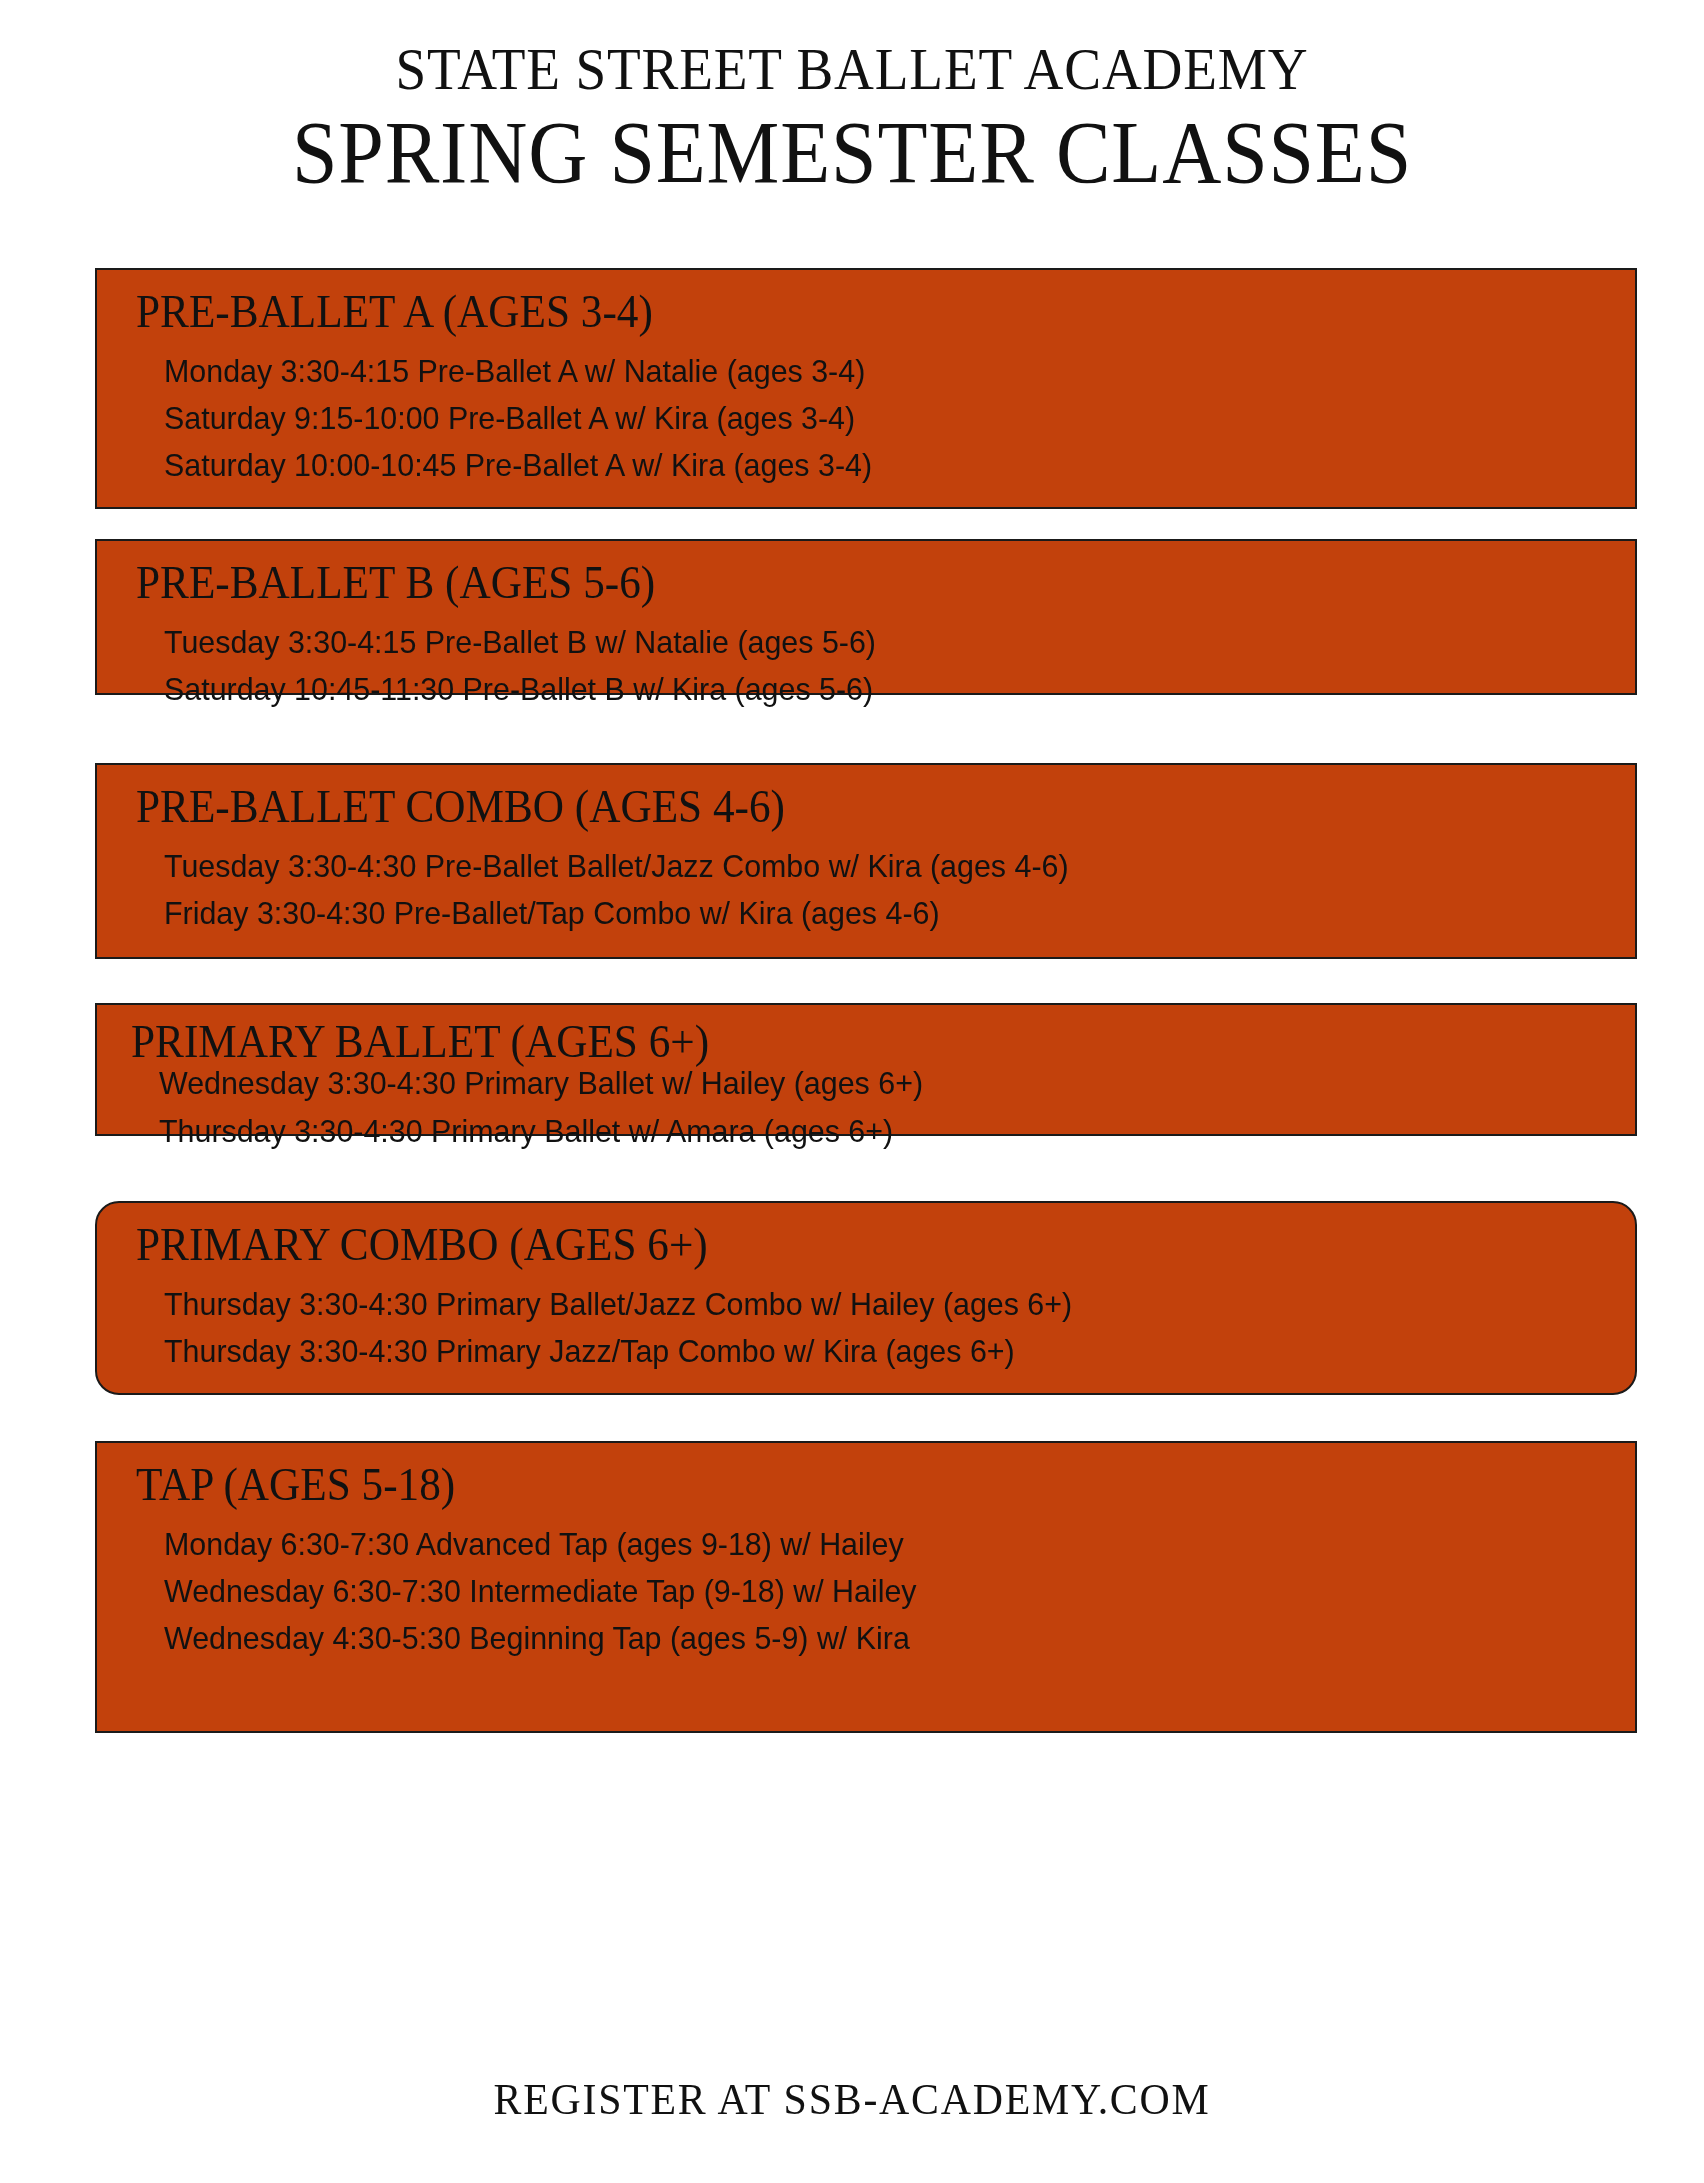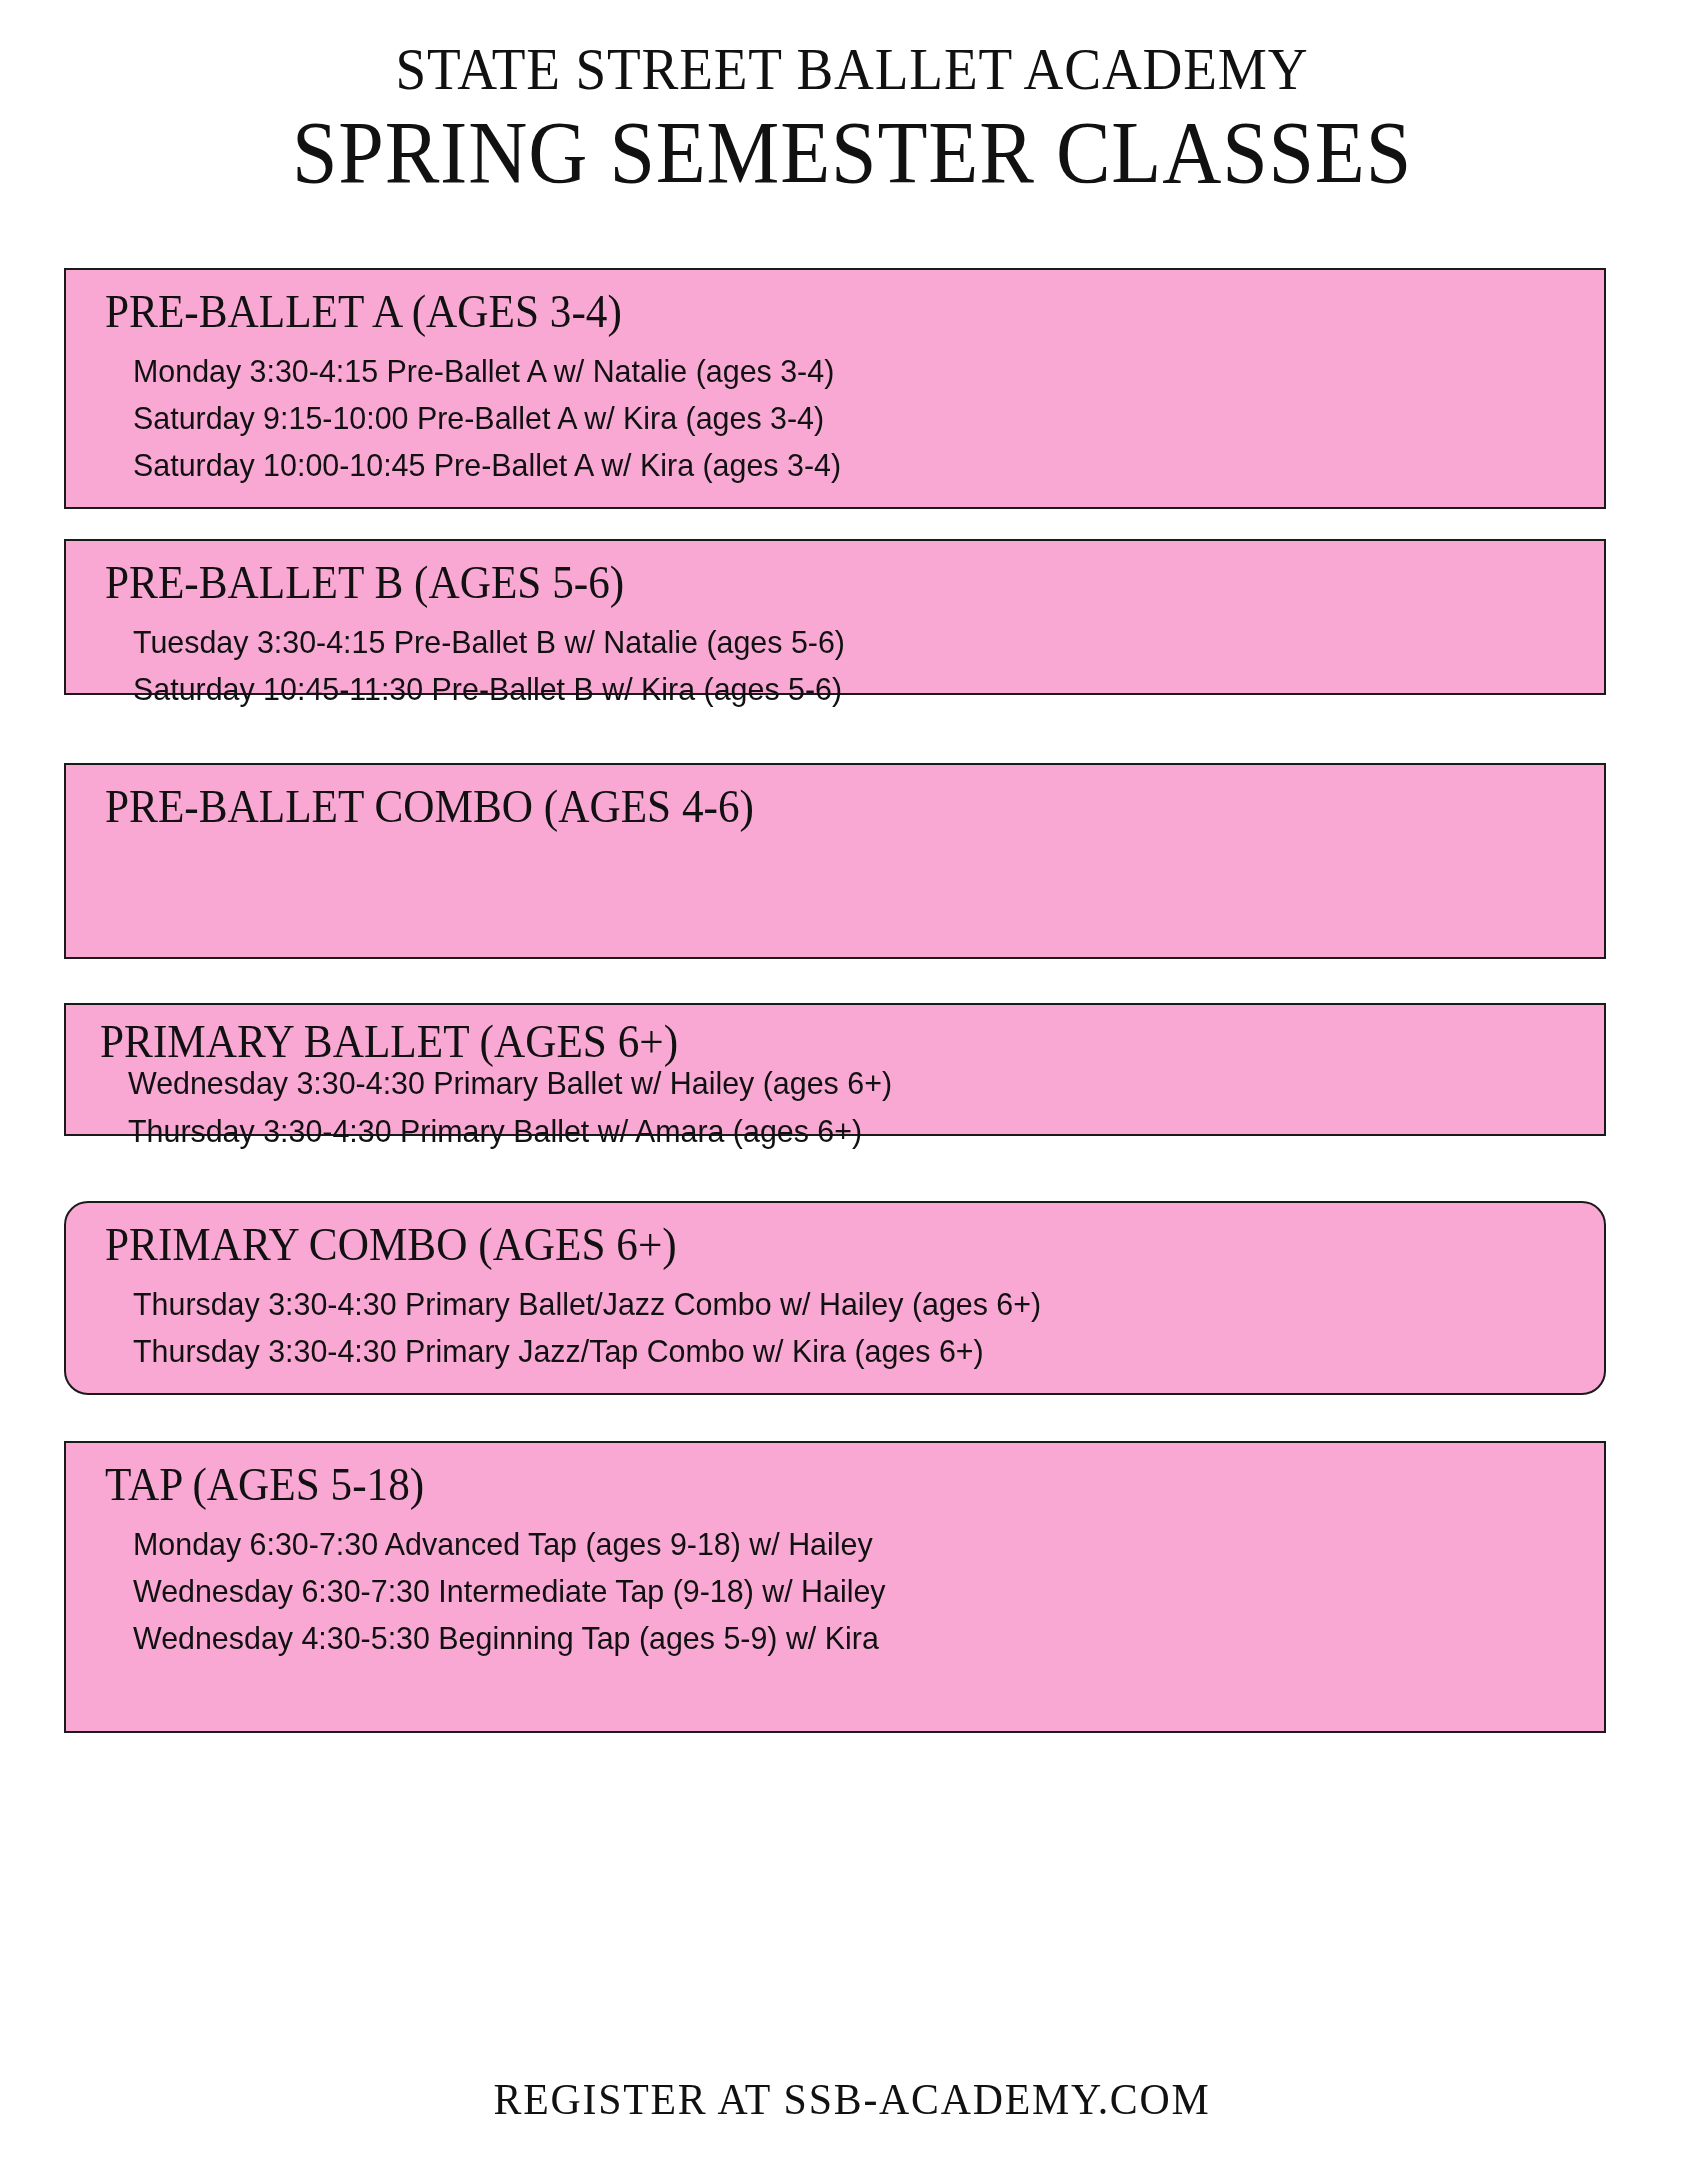--- a/index.html
+++ b/index.html
@@ -14,22 +14,22 @@
       font-size: 60px; letter-spacing: 0.9px; line-height: 75px;
       transform: scaleX(0.92); transform-origin: center;
     }
     .semester {
       top: 101px;
       font-family: "Liberation Serif", "DejaVu Serif", serif;
       font-size: 89px; letter-spacing: 0.9px; line-height: 103px;
       transform: scaleX(0.92); transform-origin: center;
     }
     .section {
-      position: absolute; left: 64px; width: 1542px;
-      border: 2.8px solid #1a1a1a; box-sizing: border-box; background: #f9a8d4;
+      position: absolute; left: 95px; width: 1542px;
+      border: 2.8px solid #1a1a1a; box-sizing: border-box; background: #c2410c;
     }
     .sec-title {
       position: absolute; left: 39px;
       font-family: "Liberation Serif", "DejaVu Serif", serif;
       font-size: 47px; line-height: 56px; white-space: nowrap;
       transform: scaleX(0.92); transform-origin: left center;
     }
     .lines { position: absolute; left: 39px; margin-left: 28px; }
     .line {
       font-family: "Liberation Sans", "DejaVu Sans", sans-serif;
@@ -61,20 +61,24 @@
 <div class="section" style="top:539px; height:156px;">
   <div class="sec-title" style="top:13px;">PRE-BALLET B (AGES 5-6)</div>
   <div class="lines" style="top:78px;">
     <div class="line">Tuesday 3:30-4:15 Pre-Ballet B w/ Natalie (ages 5-6)</div>
     <div class="line">Saturday 10:45-11:30 Pre-Ballet B w/ Kira (ages 5-6)</div>
   </div>
 </div>
 
 <div class="section" style="top:763px; height:196px;">
   <div class="sec-title" style="top:13px;">PRE-BALLET COMBO (AGES 4-6)</div>
+  <div class="lines" style="top:78px;">
+    <div class="line">Tuesday 3:30-4:30 Pre-Ballet Ballet/Jazz Combo w/ Kira (ages 4-6)</div>
+    <div class="line">Friday 3:30-4:30 Pre-Ballet/Tap Combo w/ Kira (ages 4-6)</div>
+  </div>
 </div>
 
 <div class="section" style="top:1003px; height:133px;">
   <div class="sec-title" style="top:7.5px; left:34px;">PRIMARY BALLET (AGES 6+)</div>
   <div class="lines" style="top:54px; left:34px;">
     <div class="line" style="line-height:48px;">Wednesday 3:30-4:30 Primary Ballet w/ Hailey (ages 6+)</div>
     <div class="line" style="line-height:48px;">Thursday 3:30-4:30 Primary Ballet w/ Amara (ages 6+)</div>
   </div>
 </div>
 

